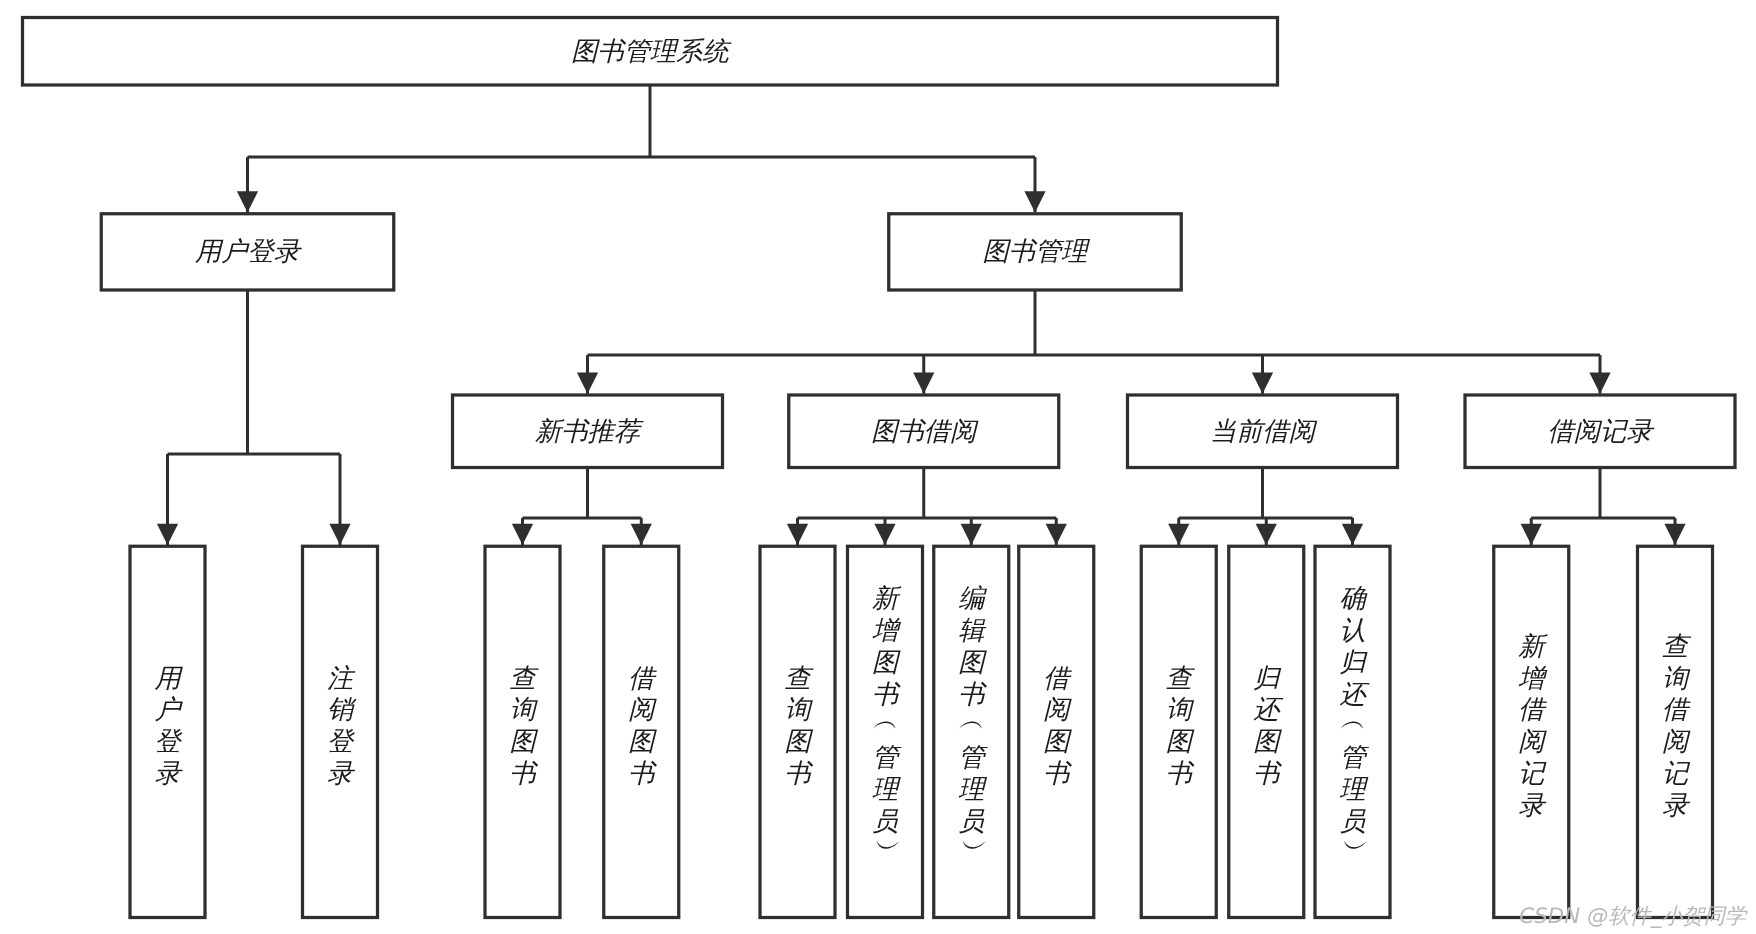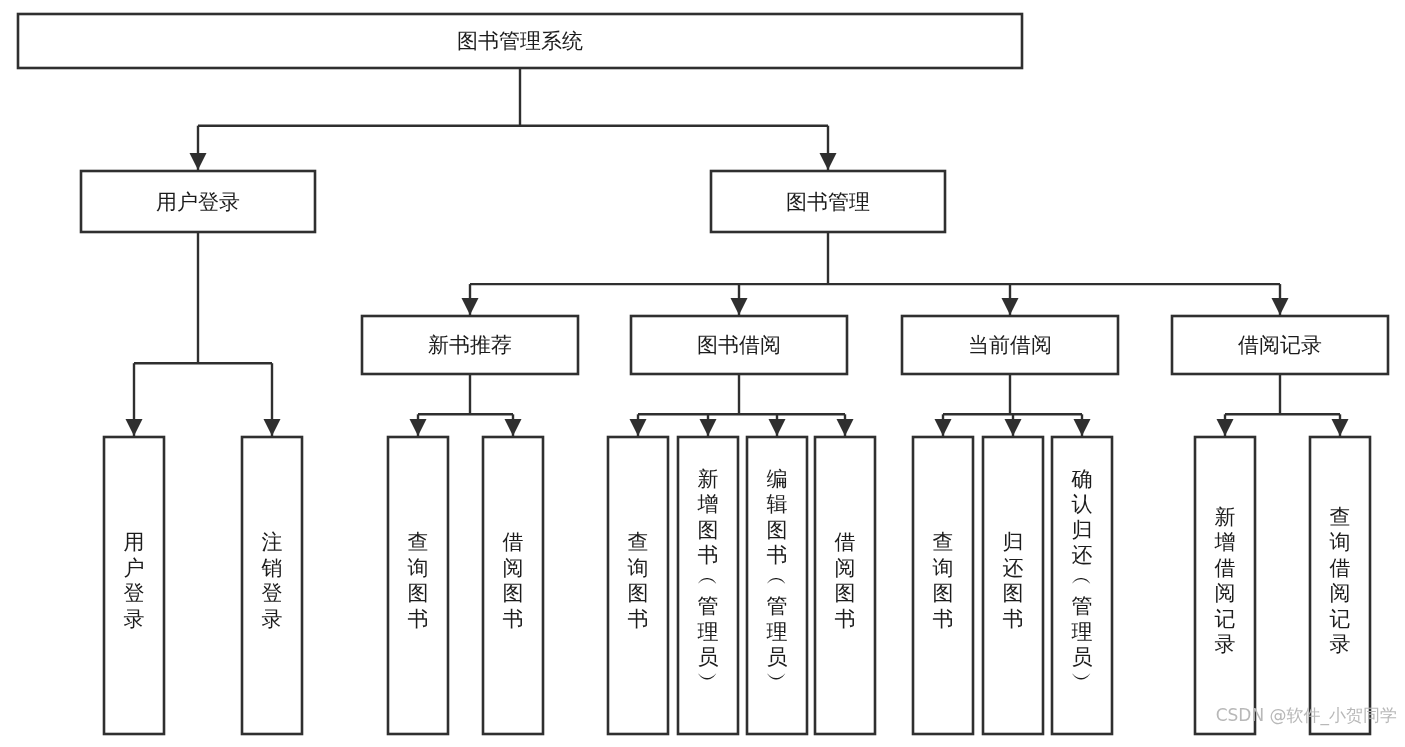--- a/index.html
+++ b/index.html
@@ -11,20 +11,21 @@
     width: 1405px;
     height: 747px;
     font-family: "DejaVu Sans", "Liberation Sans", sans-serif;
     overflow: hidden;
   }
   #diagram-root {
     position: relative;
     width: 1405px;
     height: 747px;
     background: #ffffff;
+    font-style: italic;
   }
   svg#flowchart {
     position: absolute;
     left: 0;
     top: 0;
     width: 1405px;
     height: 747px;
     display: block;
   }
   .node-box {
@@ -45,21 +46,21 @@
   .node-label-h {
     font-family: "DejaVu Sans", "Liberation Sans", sans-serif;
     font-size: 21px;
     fill: #1c1c1c;
     text-anchor: middle;
     dominant-baseline: middle;
   }
   .watermark {
     position: absolute;
     right: 8px;
-    bottom: 20px;
+    bottom: 3px;
     font-family: "DejaVu Sans", "Liberation Sans", sans-serif;
     font-size: 17px;
     color: #b8b8b8;
     white-space: nowrap;
     pointer-events: none;
   }
 </style>
 </head>
 <body>
 

